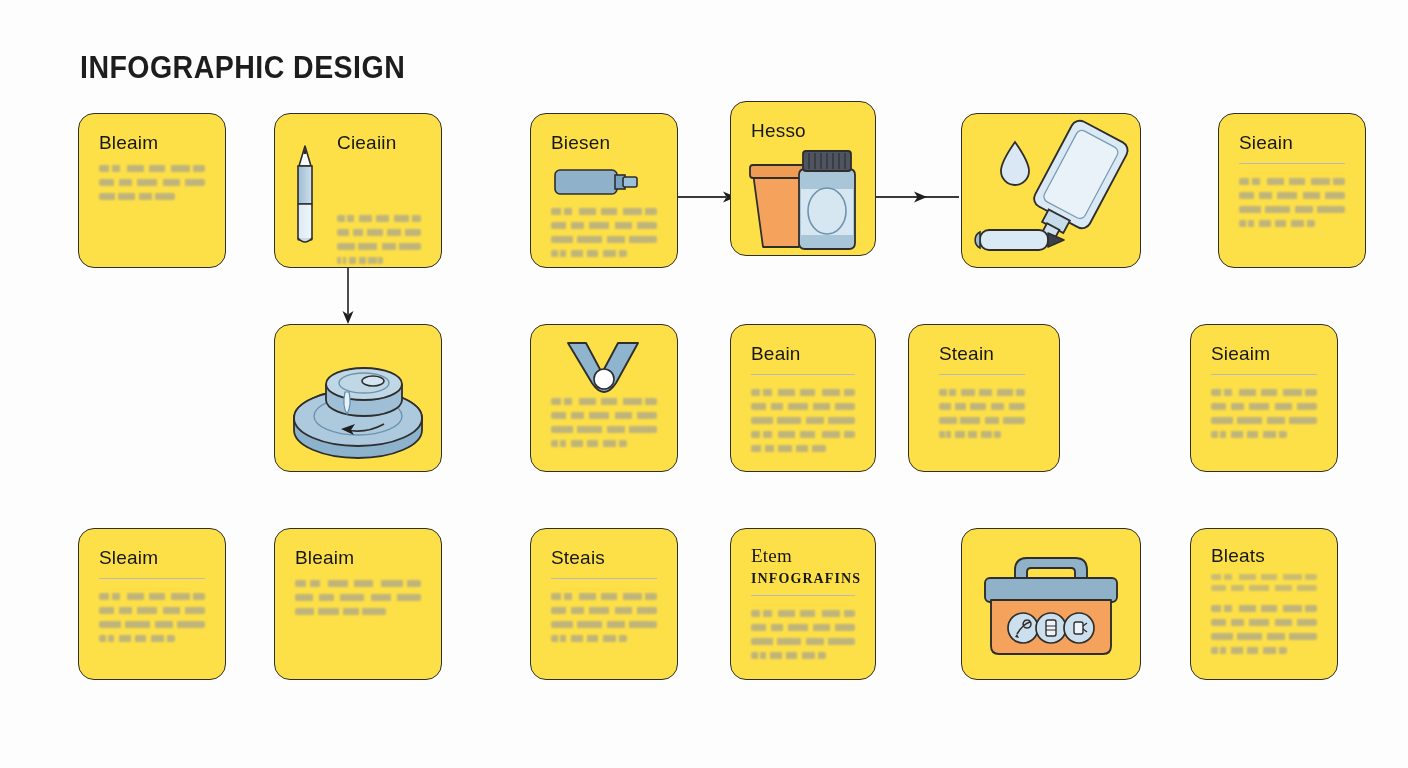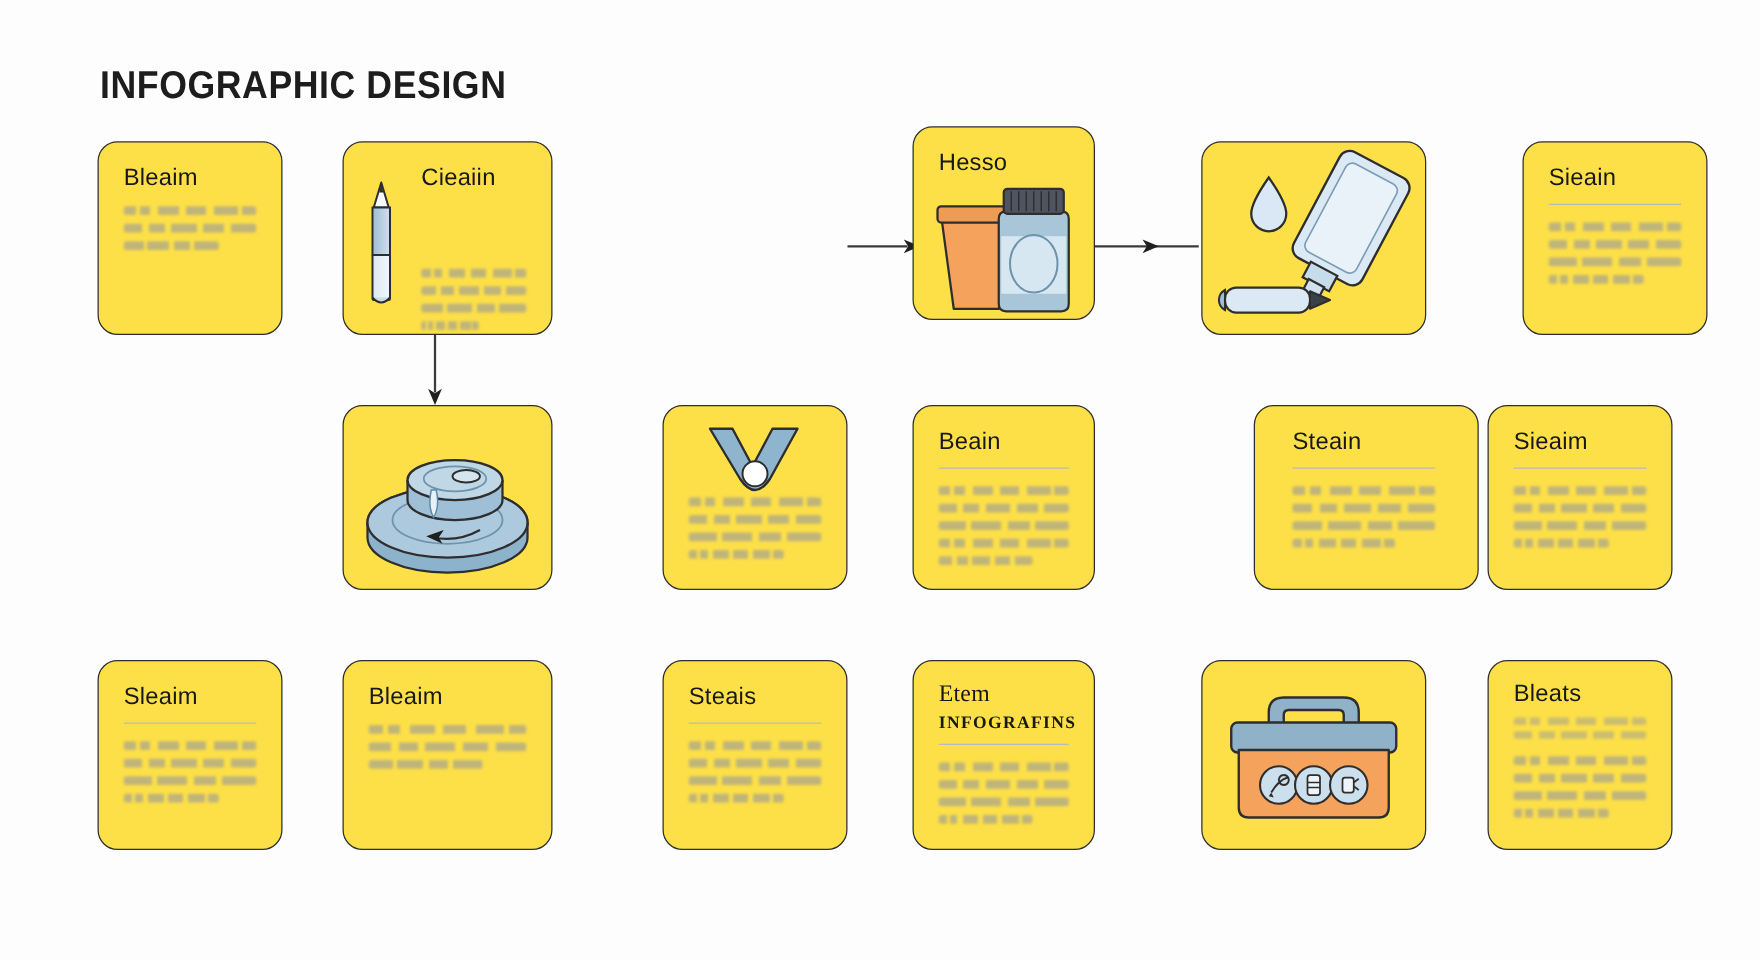--- a/index.html
+++ b/index.html
@@ -179,20 +179,38 @@
       <div class="divider"></div>
       <div class="lines">
         <div class="line"></div>
         <div class="line v2"></div>
         <div class="line v3"></div>
         <div class="line short"></div>
       </div>
     </div>
   </div>
 
+  <div class="card" style="left:530px; top:113px; width:148px; height:155px;">
+    <div class="card-inner">
+      <div class="card-heading">Biesen</div>
+      <div style="margin:10px 0 10px 2px;">
+        <svg width="92" height="34" viewBox="0 0 92 34">
+          <rect x="2" y="6" width="62" height="24" rx="5" fill="#8fb2ca" stroke="#2e2e2e" stroke-width="1.6"></rect>
+          <rect x="62" y="11" width="10" height="14" fill="#7aa3bf" stroke="#2e2e2e" stroke-width="1.6"></rect>
+          <rect x="70" y="13" width="14" height="10" rx="2" fill="#9cc0d8" stroke="#2e2e2e" stroke-width="1.6"></rect>
+        </svg>
+      </div>
+      <div class="lines">
+        <div class="line"></div>
+        <div class="line v2"></div>
+        <div class="line v3"></div>
+        <div class="line short2"></div>
+      </div>
+    </div>
+  </div>
 
   <div class="card" style="left:730px; top:101px; width:146px; height:155px;">
     <div class="card-inner" style="padding-bottom:0;">
       <div class="card-heading">Hesso</div>
     </div>
     <div style="position:absolute; left:0; right:0; bottom:0; display:flex; justify-content:center;">
       <svg width="132" height="116" viewBox="0 0 132 116">
 
         <path d="M16 34 L26 108 L62 108 L72 34 Z" fill="#F5A25D" stroke="#2e2e2e" stroke-width="1.8" stroke-linejoin="round"></path>
         <rect x="13" y="26" width="62" height="13" rx="3" fill="#EE9B54" stroke="#2e2e2e" stroke-width="1.8"></rect>
@@ -296,21 +314,21 @@
       <div class="lines">
         <div class="line"></div>
         <div class="line v2"></div>
         <div class="line v3"></div>
         <div class="line"></div>
         <div class="line v2 short2"></div>
       </div>
     </div>
   </div>
 
-  <div class="card" style="left:1003px; top:324px; width:180px; height:148px;">
+  <div class="card" style="left:908px; top:324px; width:152px; height:148px;">
     <div class="card-inner" style="padding-left:30px; padding-right:34px;">
       <div class="card-heading">Steain</div>
       <div class="divider"></div>
       <div class="lines">
         <div class="line"></div>
         <div class="line v2"></div>
         <div class="line v3"></div>
         <div class="line short2"></div>
       </div>
     </div>

